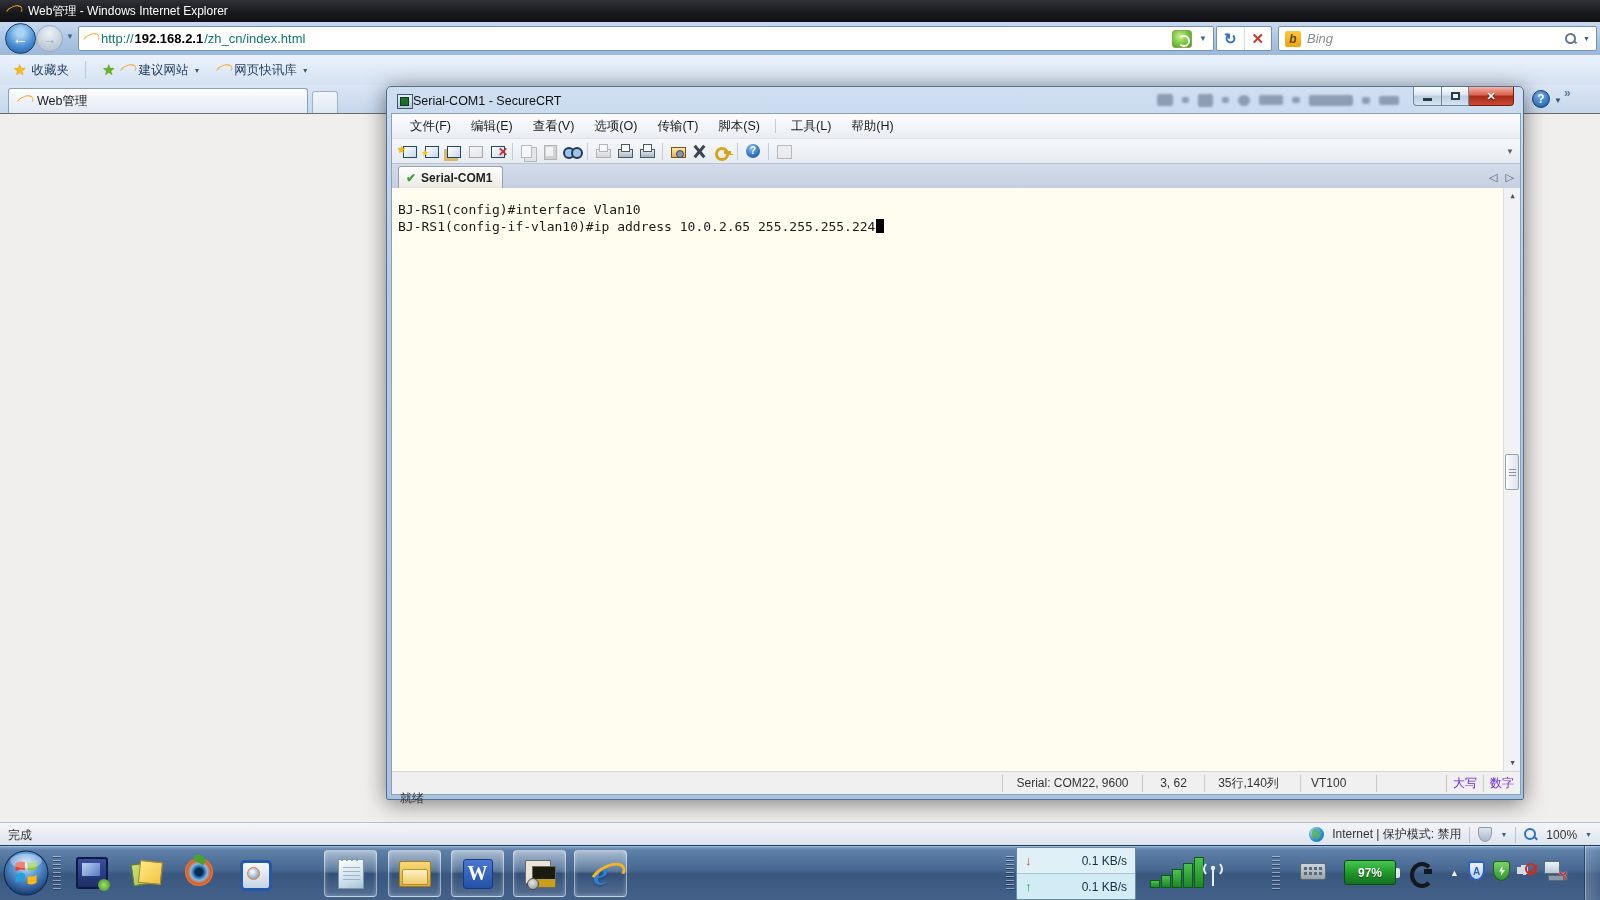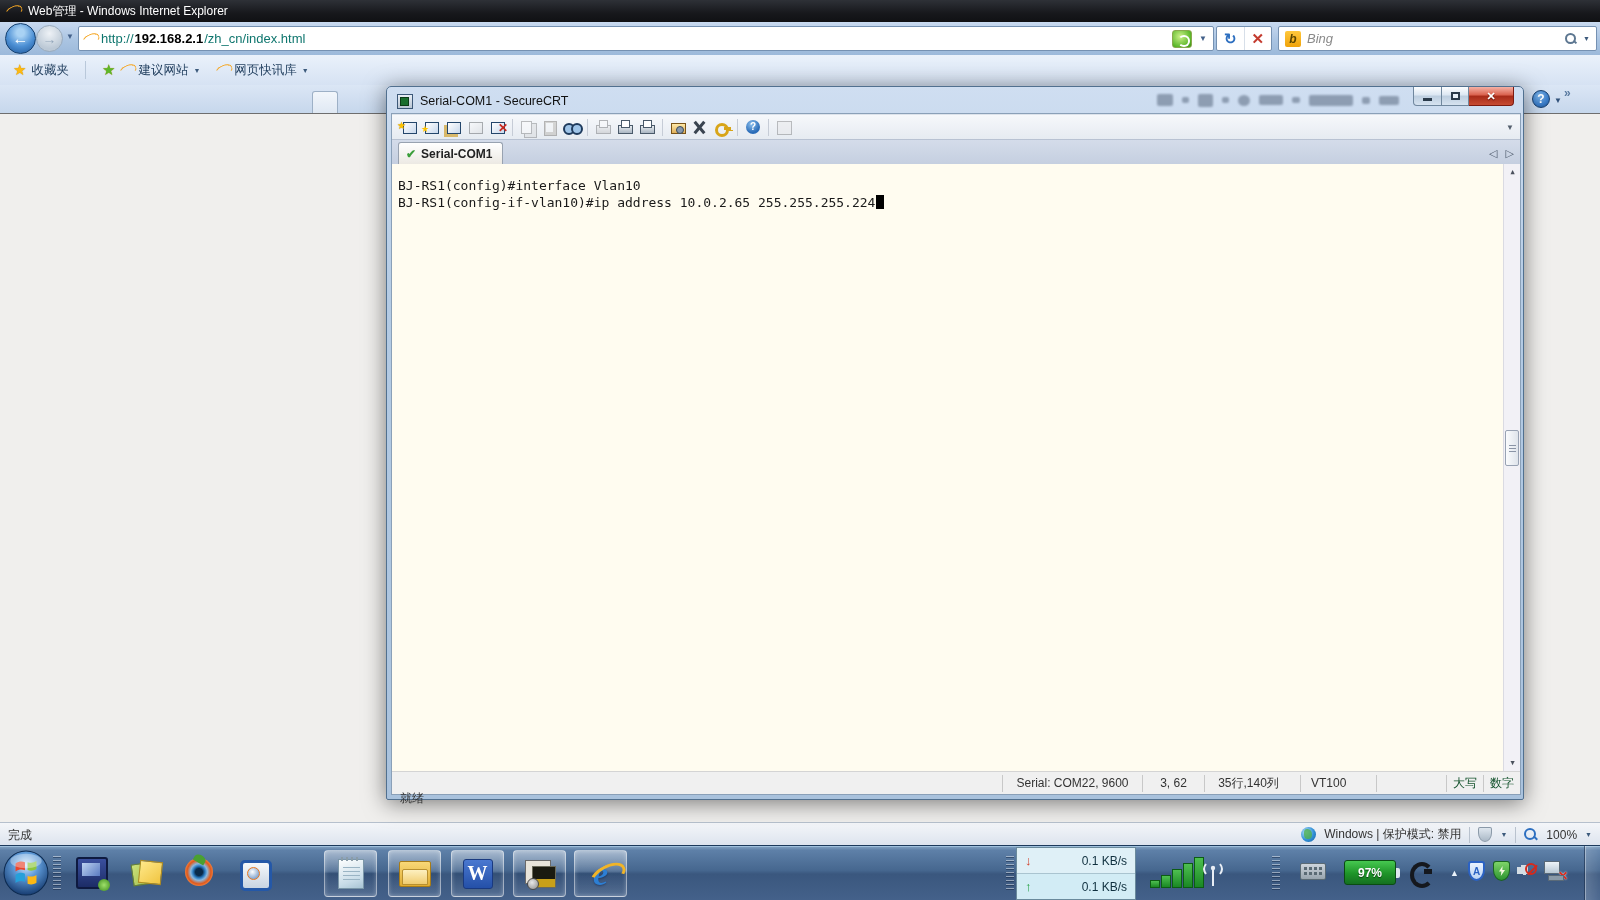--- a/index.html
+++ b/index.html
@@ -104,21 +104,21 @@
     display:flex; align-items:center; justify-content:center; }
   .help-dd { left:1554px; top:96px; font-size:8px; color:#30517a; }
   .more-chevron { left:1564px; top:86px; font-size:12px; color:#5a7aa0; font-weight:bold; }
 
   
   .crt-window { left:386px; top:86px; width:1138px; height:714px;
     background:linear-gradient(#cfdef1,#b4cbe4 30%,#a9c2dd);
     border:1px solid #51708f; border-radius:5px 5px 2px 2px;
     box-shadow:0 3px 22px rgba(0,0,0,.5); }
   .crt-titlebar { position:absolute; left:0; top:0; width:100%; height:28px;
-    display:flex; align-items:center; padding-left:10px; gap:7px;
+    display:flex; align-items:center; padding-left:10px; 
     font-size:12.5px; color:#111; }
   .crt-app-icon { width:16px; height:15px; background:linear-gradient(#e8eef5,#b9c6d4);
     border:1px solid #3c5878; position:relative; }
   .crt-app-icon::after { content:""; position:absolute; left:2px; top:2px; width:7px; height:7px;
     background:#1a6e2e; border:1px solid #0c3c18; }
   .ghost-row { position:absolute; left:770px; top:5px; height:16px; display:flex;
     align-items:center; gap:9px; filter:blur(1.2px); opacity:.55; }
   .ghost-blob { background:#5a6a80; border-radius:2px; }
   .crt-winbtns { position:absolute; right:9px; top:0; display:flex; }
   .wb { height:19px; border:1px solid #70879e; border-top:none;
@@ -205,21 +205,21 @@
     background:linear-gradient(90deg,#fafbfd,#dfe4eb); border:1px solid #98a2b3;
     border-radius:2px; }
   .sb-thumb::after { content:""; position:absolute; left:3px; top:14px; width:7px; height:1px;
     background:#8a94a6; box-shadow:0 3px 0 #8a94a6, 0 6px 0 #8a94a6; }
   .crt-statusbar { height:23px; background:#f0f0f0; border-top:1px solid #d4d4d4;
     display:flex; align-items:center; font-size:12px; color:#333; }
   .crt-status-left { padding-left:8px;margin-top:31px; }
   .crt-status-cells { margin-left:auto; display:flex; height:100%; align-items:center; }
   .scell { border-left:1px solid #c8c8c8; height:17px; display:flex; align-items:center;
     justify-content:center; padding:0 10px; white-space:nowrap; }
-  .scell.dim { color:#14532d; }
+  .scell.dim { color:#6d28d9; }
 
   
   .taskbar { left:0; top:845px; width:1600px; height:55px;
     background:linear-gradient(180deg,#85a5c4 0%,#5e80a8 8%,#46678f 45%,#3a577e 52%,#44618a 100%);
     border-top:1px solid #1d3a5c; box-shadow:inset 0 1px 0 #9fc0dd; }
   .start-orb { position:absolute; left:3px; top:4px; width:46px; height:46px; }
   .tb-grip { position:absolute; top:10px; width:8px; height:36px;
     background:repeating-linear-gradient(180deg, rgba(255,255,255,.45) 0 1px, rgba(20,40,70,.5) 1px 2px, transparent 2px 4px); }
   .ql-icon { position:absolute; top:11px; width:32px; height:32px; }
   .rdp-icon { background:linear-gradient(#3a4f9e,#1c2c66); border:2px solid #0e1a40;
@@ -377,30 +377,34 @@
     <span class="dd-glyph">▼</span>
   </span>
   <span class="fav-item">
     <span class="mini-e" style="font-size:11px;width:13px;"></span>
     <span>网页快讯库</span>
     <span class="dd-glyph">▼</span>
   </span>
 </div>
 
 <div class="abs ie-tabrow">
+  <div class="ie-tab">
+    <span class="mini-e" style="font-size:12px;width:14px;"></span>
+    <span>Web管理</span>
+  </div>
   <div class="ie-tab-stub"></div>
 </div>
 
 <div class="abs ie-content"></div>
 
 <div class="abs ie-statusbar">
   <span class="ie-status-left">完成</span>
   <span class="ie-status-right">
     <span class="globe-icon"></span>
-    <span>Windows | 保护模式: 禁用</span>
+    <span>Internet | 保护模式: 禁用</span>
     <span class="status-sep"></span>
     <span class="mini-shield"></span>
     <span class="dd-glyph">▼</span>
     <span class="status-sep"></span>
     <span class="zoom-mag"></span>
     <span>100%</span>
     <span class="dd-glyph">▼</span>
   </span>
 </div>
 
@@ -429,20 +433,31 @@
           <span class="minbar"></span>
         </span>
       <span class="wb wb-max">
           <span class="maxbox"></span>
         </span>
       <span class="wb wb-close">✕</span>
     </span>
   </div>
 
   <div class="crt-client">
+    <div class="crt-menubar">
+      <span class="menu-item">文件(F)</span>
+      <span class="menu-item">编辑(E)</span>
+      <span class="menu-item">查看(V)</span>
+      <span class="menu-item">选项(O)</span>
+      <span class="menu-item">传输(T)</span>
+      <span class="menu-item">脚本(S)</span>
+      <span class="menu-sep"></span>
+      <span class="menu-item">工具(L)</span>
+      <span class="menu-item">帮助(H)</span>
+    </div>
 
     <div class="crt-toolbar">
       <span class="ti mon spark"></span>
       <span class="ti mon spark2"></span>
       <span class="ti mon foldback"></span>
       <span class="ti mon dis"></span>
       <span class="ti mon redx"></span>
       <span class="tsep"></span>
       <span class="ti t-copy dis"></span>
       <span class="ti t-paste dis"></span>

